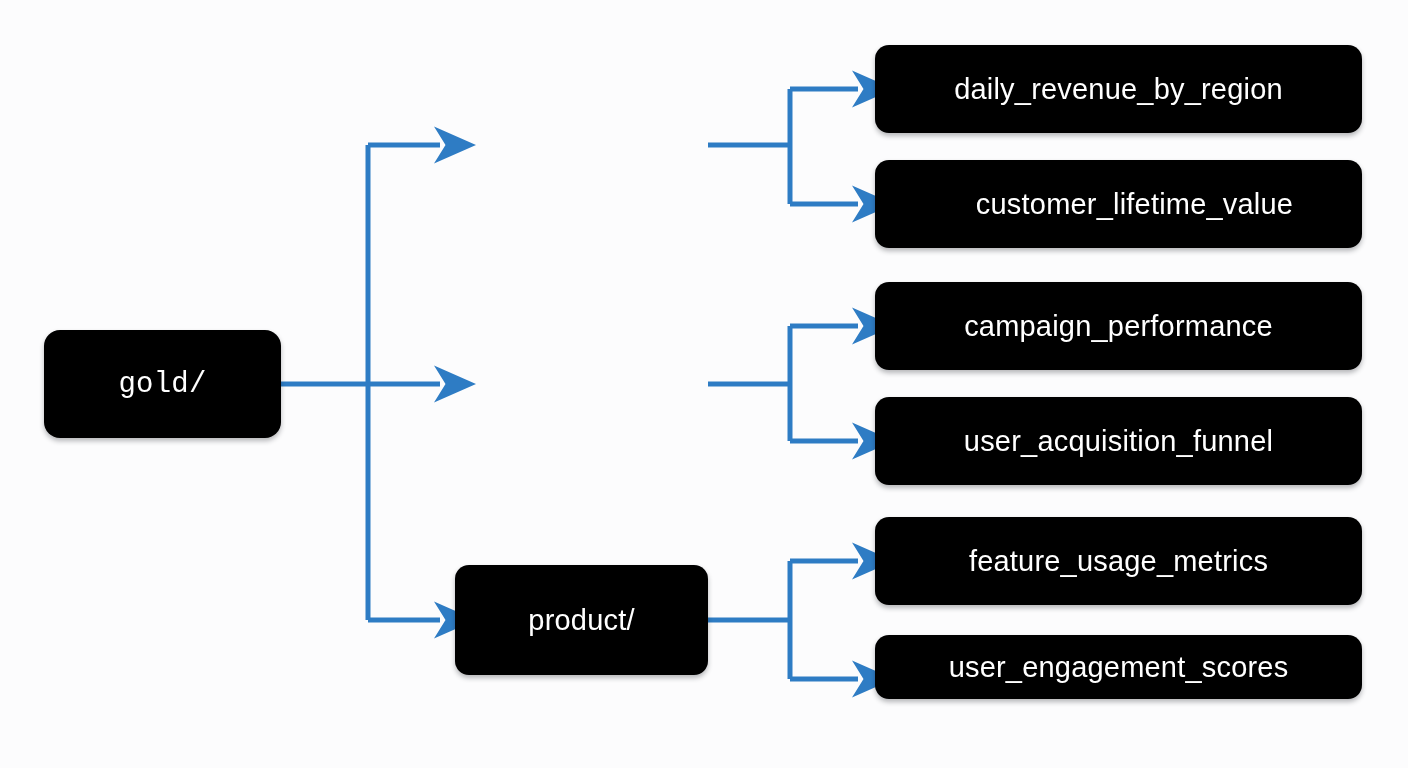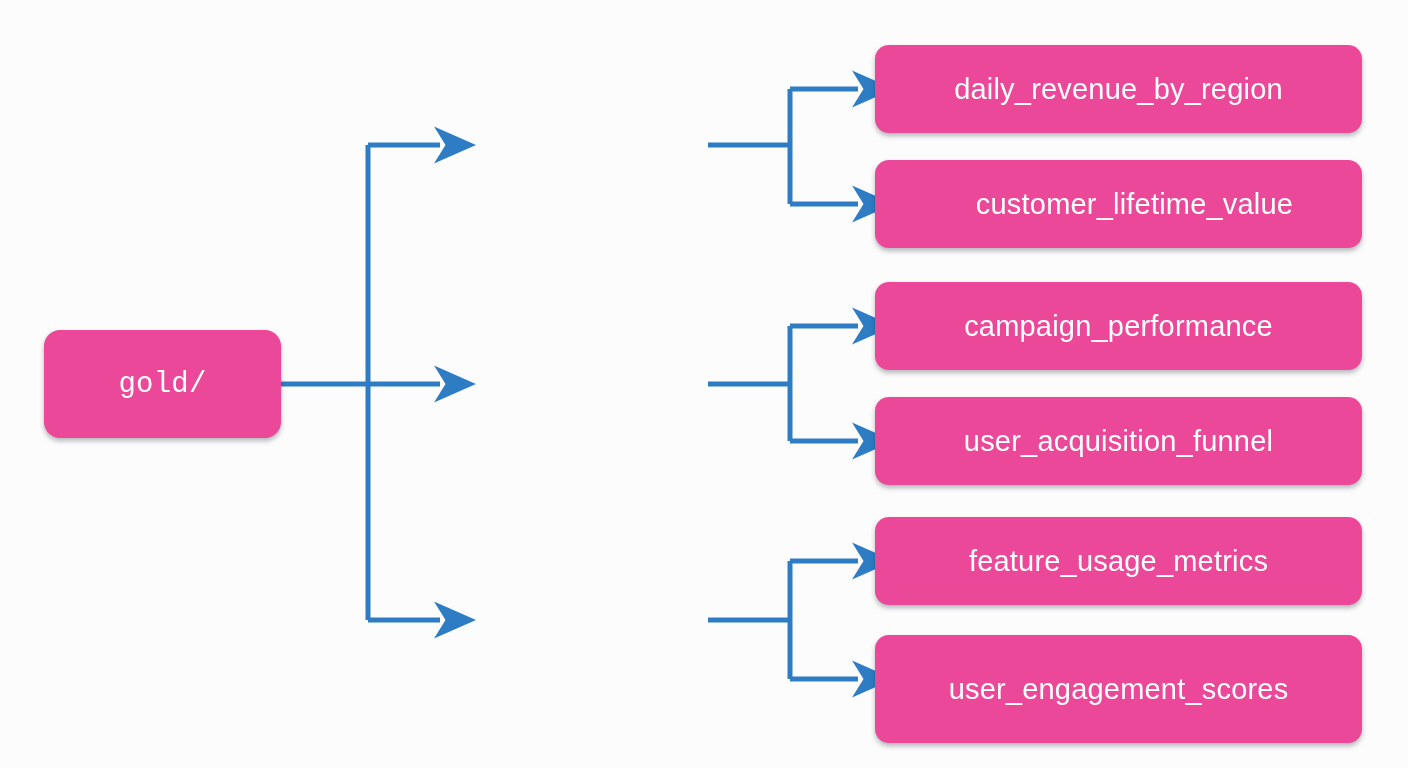--- a/index.html
+++ b/index.html
@@ -22,21 +22,21 @@
     position: absolute;
     left: 0;
     top: 0;
     width: 1408px;
     height: 768px;
     display: block;
   }
   .node-box {
     position: absolute;
     box-sizing: border-box;
-    background: #ec4899;
+    background: #000000;
     border-radius: 14px;
     display: flex;
     align-items: center;
     justify-content: center;
     color: #ffffff;
     box-shadow: 0 3px 5px rgba(20, 24, 30, 0.30);
     letter-spacing: 0.2px;
     user-select: none;
   }
   .node-root {
@@ -91,20 +91,23 @@
       <path d="M790,679 L858,679" marker-end="url(#arrowhead)"></path>
     </g>
   </svg>
 
   <div class="node-box node-root" style="left:44px; top:330px; width:237px; height:108px;">
     <span class="node-label">gold/</span>
   </div>
 
 
 
+  <div class="node-box node-mid" style="left:455px; top:565px; width:253px; height:110px;">
+    <span class="node-label">product/</span>
+  </div>
 
   <div class="node-box node-leaf" style="left:875px; top:45px; width:487px; height:88px;">
     <span class="node-label">daily_revenue_by_region</span>
   </div>
 
   <div class="node-box node-leaf" style="left:875px; top:160px; width:487px; height:88px;padding-left:32px;">
     <span class="node-label">customer_lifetime_value</span>
   </div>
 
   <div class="node-box node-leaf" style="left:875px; top:282px; width:487px; height:88px;justify-content:center;">
@@ -112,17 +115,17 @@
   </div>
 
   <div class="node-box node-leaf" style="left:875px; top:397px; width:487px; height:88px;">
     <span class="node-label">user_acquisition_funnel</span>
   </div>
 
   <div class="node-box node-leaf" style="left:875px; top:517px; width:487px; height:88px;">
     <span class="node-label">feature_usage_metrics</span>
   </div>
 
-  <div class="node-box node-leaf" style="left:875px; top:635px; width:487px; height:108px;">
+  <div class="node-box node-leaf" style="left:875px; top:635px; width:487px; height:64px;">
     <span class="node-label">user_engagement_scores</span>
   </div>
 
 </div>
 
 </body></html>

